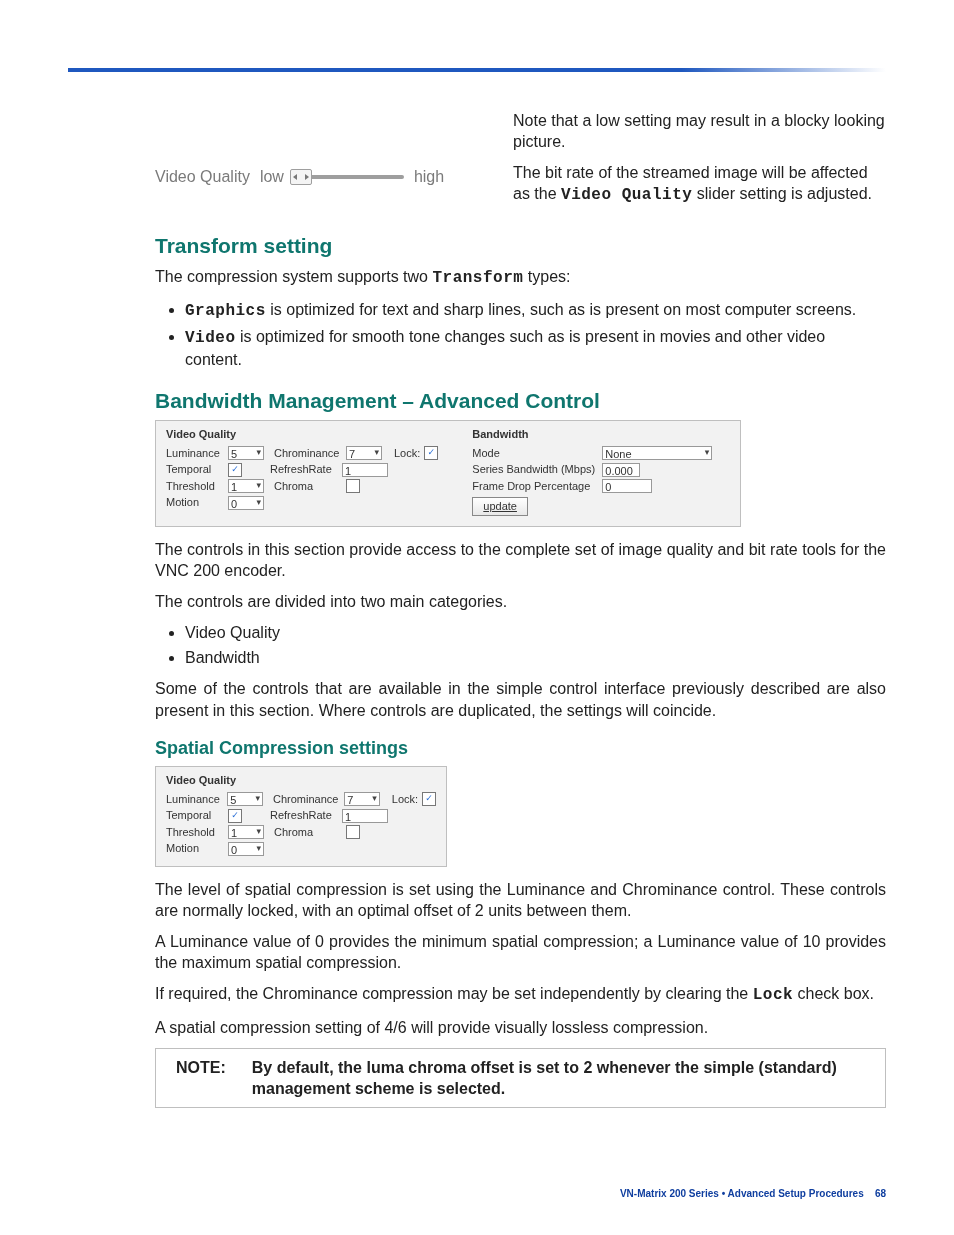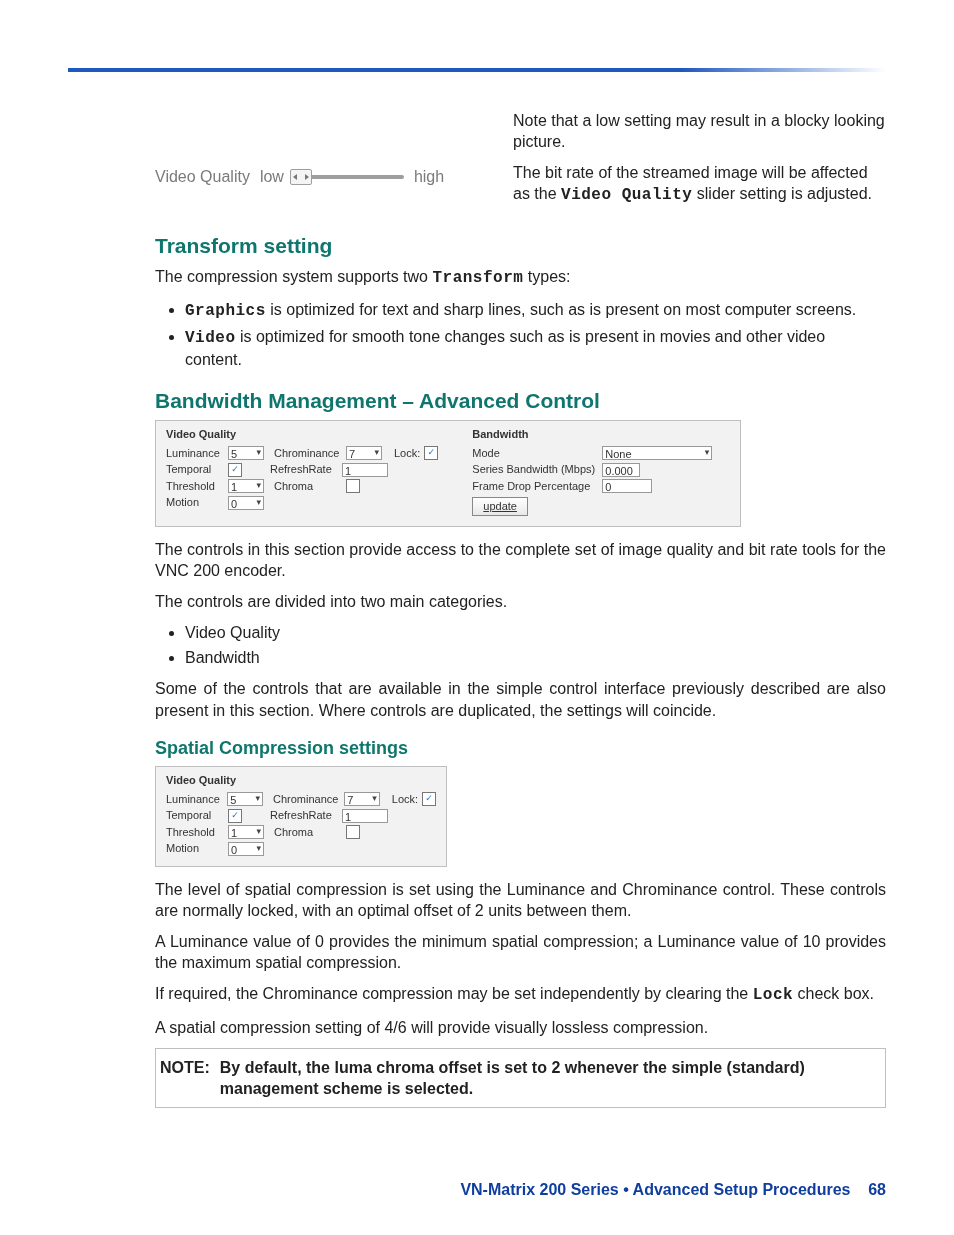--- a/index.html
+++ b/index.html
@@ -165,36 +165,36 @@
     padding: 1px 10px;
     font-size: 11px;
     text-decoration: underline;
   }
 
   .panel-small { width: 270px; }
   .panel-wide  { width: 564px; }
 
   .note-box {
     border: 1px solid #bfbfbf;
-    padding: 8px 4px;
+    padding: 8px 20px;
     margin-top: 8px;
     font-size: 16px;
     display: flex;
-    gap: 10px;
+    gap: 26px;
   }
   .note-box .note-lbl { font-weight: 700; flex: 0 0 auto; }
   .note-box .note-body { flex: 1 1 auto; font-weight: bold; }
 
   
   .footer {
     position: absolute;
     bottom: 36px;
     left: 0; right: 68px;
     text-align: right;
-    font-size: 16px;
+    font-size: 10px;
   }
   .footer .ft-blue { color: #0f3e9f; font-weight: 700; }
 </style>
 </head>
 <body>
 
 <div class="page">
   <div class="top-rule"></div>
 
   <div class="content">

